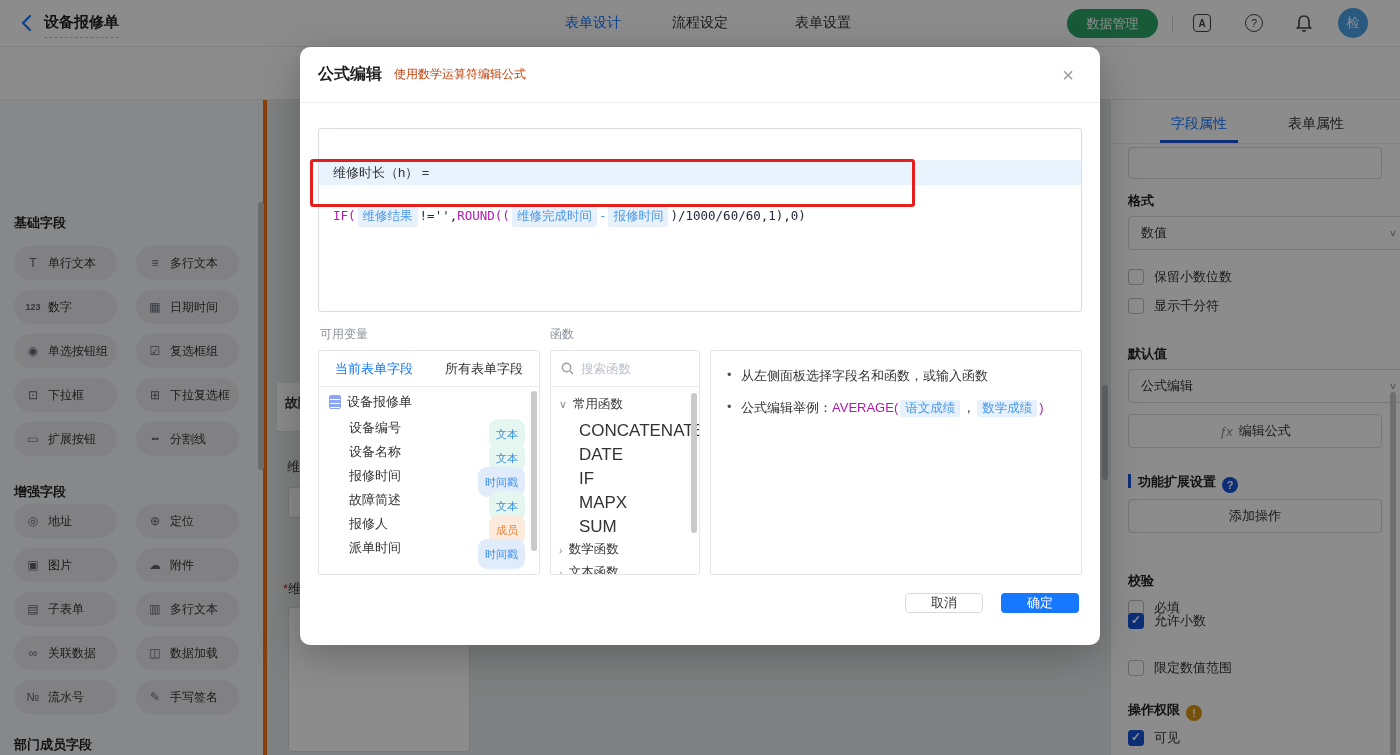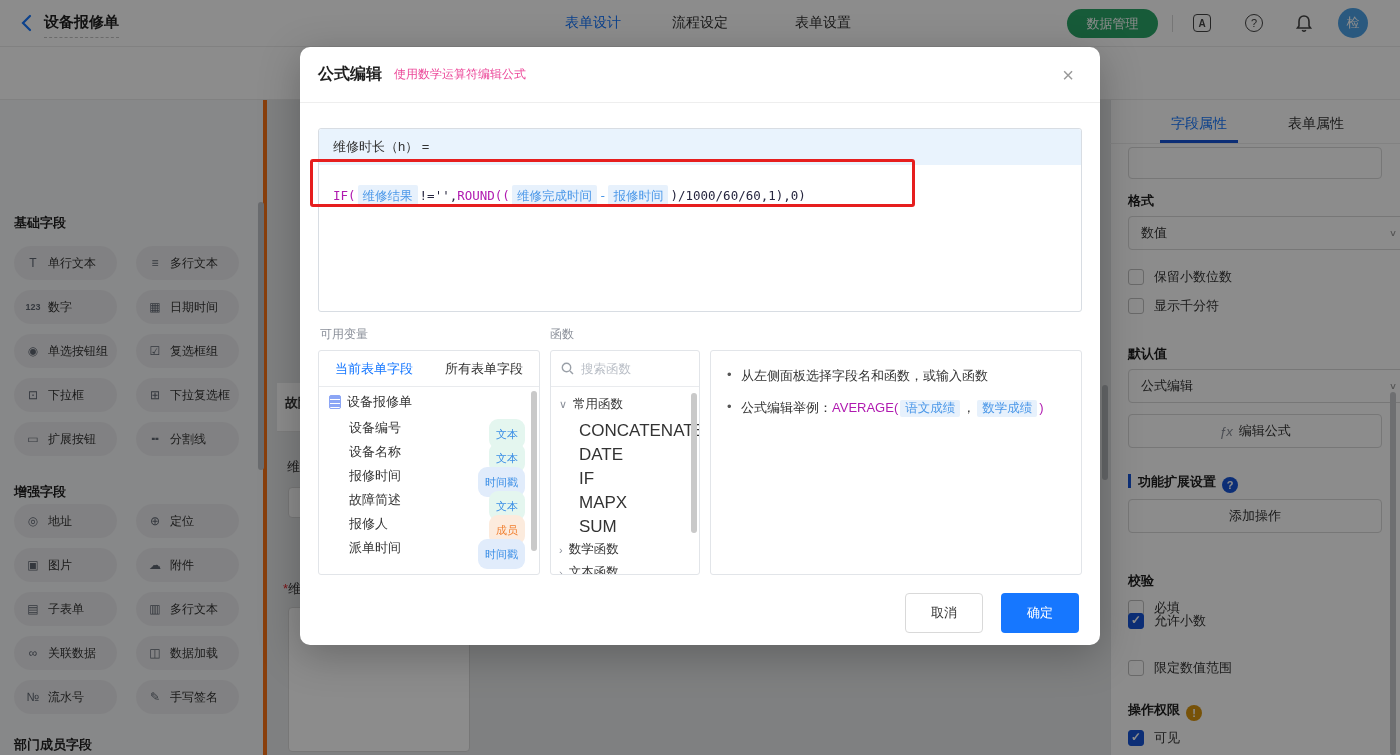--- a/index.html
+++ b/index.html
@@ -64,25 +64,25 @@
   .mini-badge { display:inline-flex; width:16px; height:16px; border-radius:50%; color:#fff; font-size:11px; font-weight:bold; align-items:center; justify-content:center; vertical-align:-3px; margin-left:6px; }
   .mini-badge.blue { background:#1655d8; }
   .mini-badge.orange { background:#d9950f; }
   .rb-scroll { left:1390px; top:392px; width:6px; height:363px; background:#c9cbce; border-radius:3px; }
 
   
   .overlay { left:0; top:0; width:1400px; height:755px; background:rgba(0,0,0,0.45); z-index:10; }
   .modal { left:300px; top:47px; width:800px; height:598px; background:#fff; border-radius:10px; box-shadow:0 10px 40px rgba(0,0,0,.25); z-index:20; }
   .m-head { position:absolute; left:0; top:0; width:800px; height:56px; border-bottom:1px solid #eeeeee; display:flex; align-items:center; padding:0 18px; gap:12px; }
   .m-title { font-size:16px; font-weight:bold; color:#1f1f1f; }
-  .m-sub { font-size:12px; color:#ec4899; }
+  .m-sub { font-size:12px; color:#c2410c; }
   .m-close { position:absolute; right:20px; top:16px; width:24px; height:24px; font-size:20px; color:#999; display:flex; align-items:center; justify-content:center; cursor:pointer; }
 
   .editor { position:absolute; left:18px; top:81px; width:764px; height:184px; border:1px solid #d8dde3; border-radius:3px; background:#fff; }
-  .editor-cap { height:36px; background:#e9f3fd; display:flex; align-items:center; padding:0 14px; font-size:13px; color:#333; border-radius:3px 3px 0 0; }
+  .editor-cap { height:25px; background:#e9f3fd; display:flex; align-items:center; padding:0 14px; font-size:13px; color:#333; border-radius:3px 3px 0 0;margin-top:31px; }
   .editor-body { padding:20px 14px; font-family:"DejaVu Sans Mono", monospace; font-size:12.5px; color:#26263f; line-height:22px; }
   .tok-fn { color:#b01ab0; }
   .tok-op { color:#4a97e8; }
   .chip { display:inline-block; background:#e7f1fc; color:#4a97e8; border-radius:2px; padding:0 5px; margin:0 2px; font-family:"Liberation Sans", sans-serif; font-size:12.5px; }
 
   .panel-label { position:absolute; font-size:12px; color:#8a8f99; }
   .panel { position:absolute; border:1px solid #e2e5e9; border-radius:3px; background:#fff; overflow:hidden; }
   .vtabs { height:36px; border-bottom:1px solid #e9ebee; display:flex; }
   .vtab { flex:1; display:flex; align-items:center; justify-content:center; font-size:13px; color:#333; cursor:pointer; }
   .vtab.active { color:#1677ff; }
@@ -99,21 +99,21 @@
   .searchrow input { border:none; outline:none; width:100px; font-size:12.5px; color:#333; font-family:"Liberation Sans", sans-serif; }
   .searchrow input::placeholder { color:#b9bec6; }
   .fgroup { position:absolute; left:8px; font-size:12.5px; color:#333; display:flex; gap:6px; align-items:center; }
   .fgroup .chev2 { color:#8a8f99; font-size:11px; }
   .fitem { position:absolute; left:28px; font-size:17px; color:#333; cursor:pointer; }
 
   .hint li { list-style:none; font-size:13px; color:#333; margin-bottom:14px; position:relative; padding-left:16px; }
   .hint li::before { content:"•"; position:absolute; left:2px; color:#555; }
   .hint .tok-fn { font-family:"Liberation Sans", sans-serif; }
 
-  .m-btn { position:absolute; top:546px; width:78px; height:40px; border-radius:4px; font-size:13px; display:flex; align-items:center; justify-content:center; cursor:pointer; }
+  .m-btn { position:absolute; top:546px; width:78px; height:20px; border-radius:4px; font-size:13px; display:flex; align-items:center; justify-content:center; cursor:pointer; }
   .m-cancel { left:605px; background:#fff; border:1px solid #d9d9d9; color:#333; }
   .m-ok { left:701px; background:#1677ff; color:#fff; }
 
   .red-annot { left:310px; top:159px; width:605px; height:48px; border:3px solid #e61e1e; border-radius:3px; z-index:30; pointer-events:none; }
 </style>
 </head>
 <body>
 
 <div class="stage">
 

